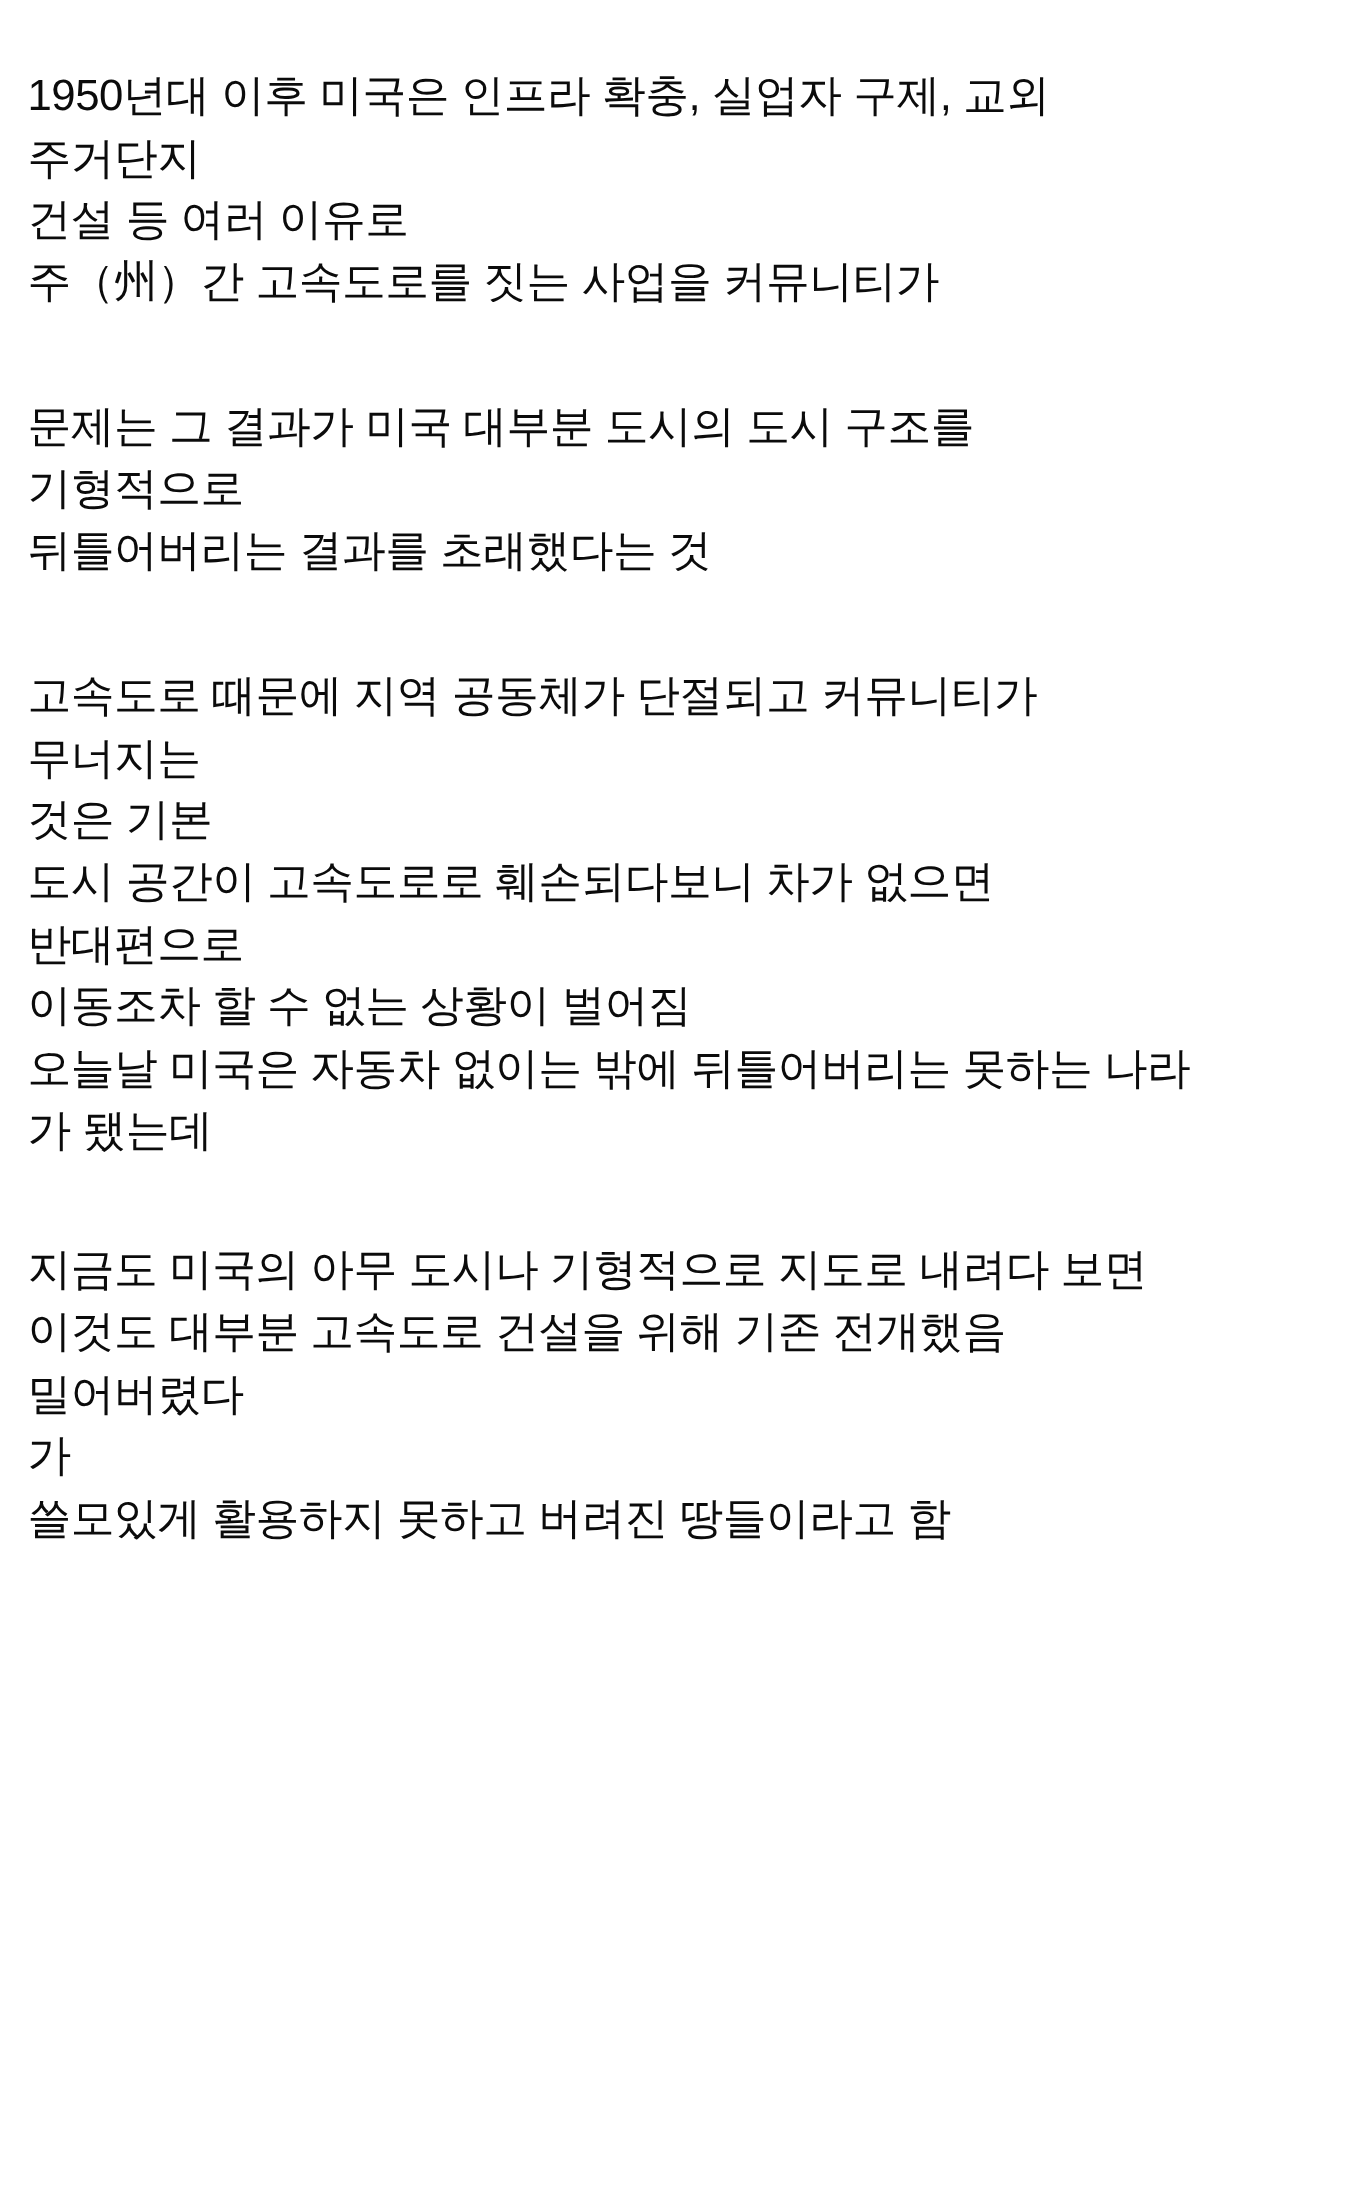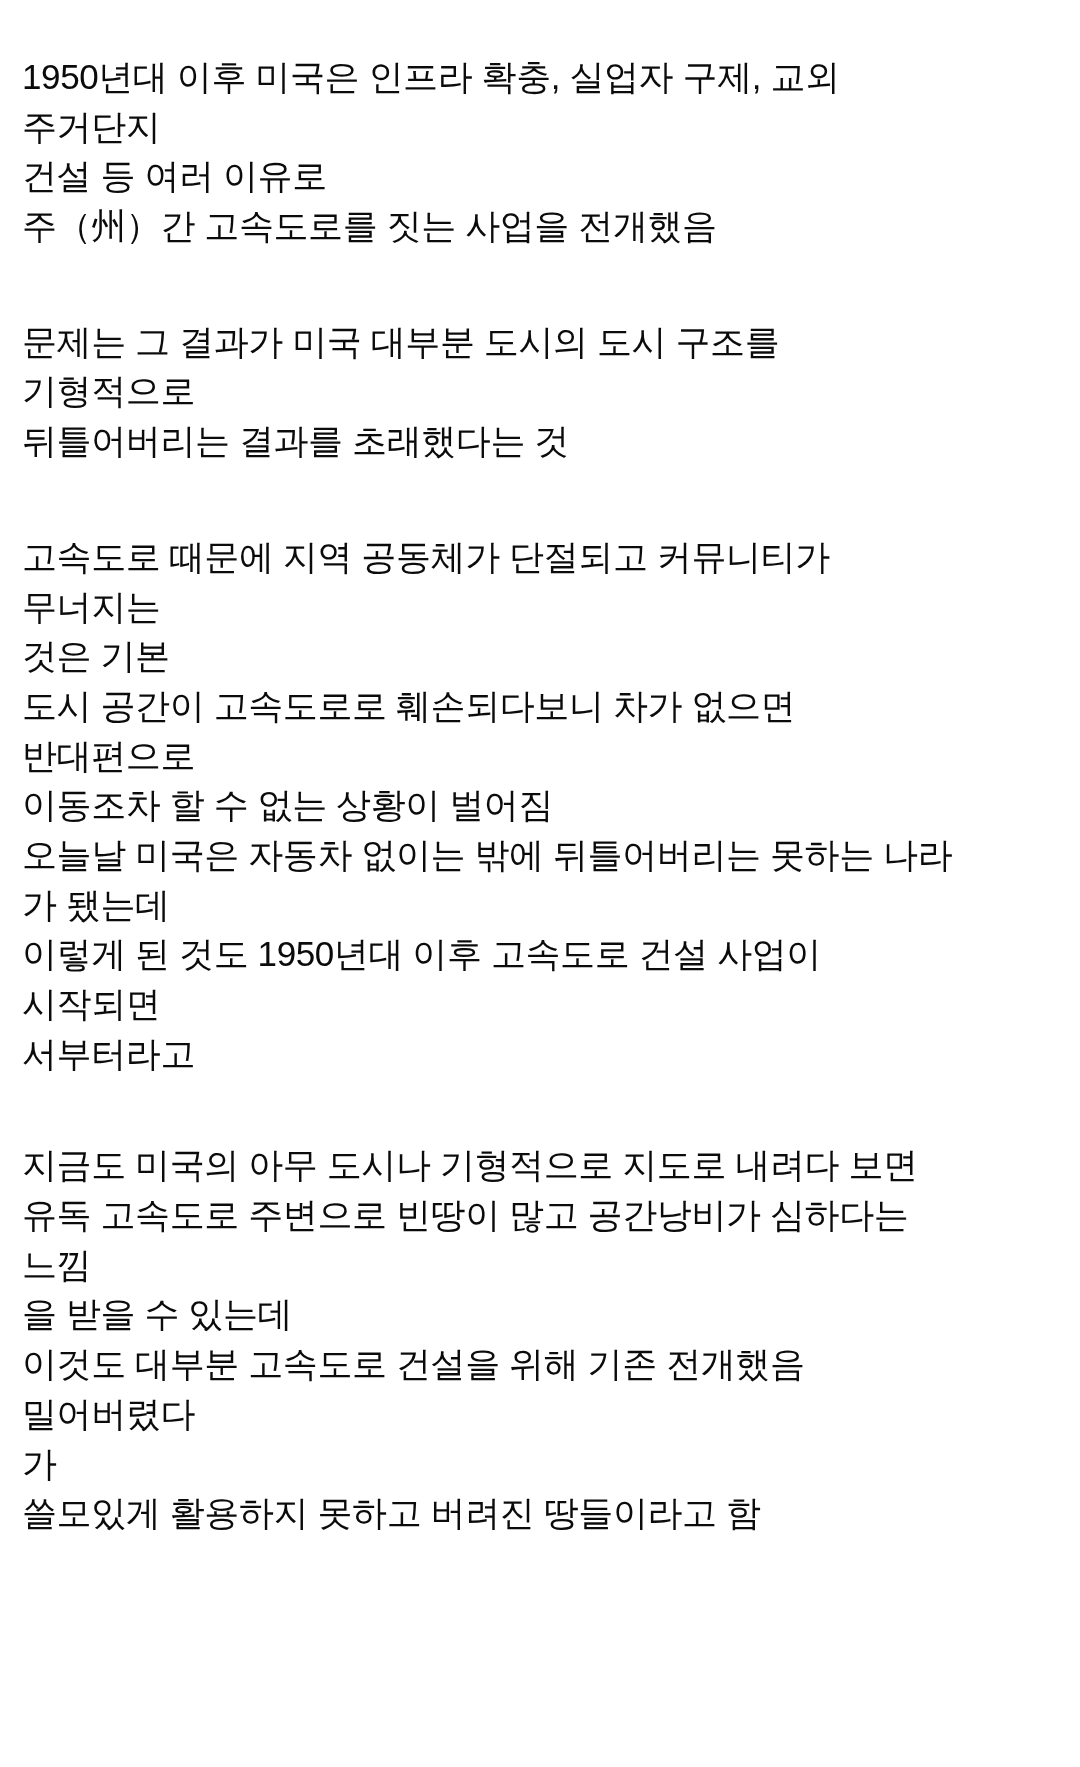--- a/index.html
+++ b/index.html
@@ -42,21 +42,21 @@
 <body>
 
 <div class="page">
 
   <div class="block">
     <p class="para">
       <span class="line">1950년대 이후 미국은 인프라 확충, 실업자 구제, 교외 주거단지</span><br>
       <span class="line">건설 등 여러 이유로</span>
     </p>
     <p class="para">
-      <span class="line">주（州）간 고속도로를 짓는 사업을 전개했음</span>
+      <span class="line">주（州）간 고속도로를 짓는 사업을 커뮤니티가</span>
     </p>
   </div>
 
   <div class="gap-lg"></div>
 
   <div class="block">
     <p class="para">
       <span class="line">문제는 그 결과가 미국 대부분 도시의 도시 구조를 기형적으로</span><br>
       <span class="line">뒤틀어버리는 결과를 초래했다는 것</span>
     </p>
@@ -70,35 +70,27 @@
       <span class="line">것은 기본</span>
     </p>
     <p class="para">
       <span class="line">도시 공간이 고속도로로 훼손되다보니 차가 없으면 반대편으로</span><br>
       <span class="line">이동조차 할 수 없는 상황이 벌어짐</span>
     </p>
     <p class="para">
       <span class="line">오늘날 미국은 자동차 없이는 밖에 뒤틀어버리는 못하는 나라</span><br>
       <span class="line">가 됐는데</span>
     </p>
-    <p class="para">
-      <span class="line">이렇게 된 것도 1950년대 이후 고속도로 건설 사업이 시작되면</span><br>
-      <span class="line">서부터라고</span>
-    </p>
   </div>
 
   <div class="gap-md"></div>
 
   <div class="block">
     <p class="para">
       <span class="line">지금도 미국의 아무 도시나 기형적으로 지도로 내려다 보면</span>
-    </p>
-    <p class="para">
-      <span class="line">유독 고속도로 주변으로 빈땅이 많고 공간낭비가 심하다는 느낌</span><br>
-      <span class="line">을 받을 수 있는데</span>
     </p>
     <p class="para">
       <span class="line">이것도 대부분 고속도로 건설을 위해 기존 전개했음 밀어버렸다</span><br>
       <span class="line">가</span>
     </p>
     <p class="para">
       <span class="line">쓸모있게 활용하지 못하고 버려진 땅들이라고 함</span>
     </p>
   </div>
 

